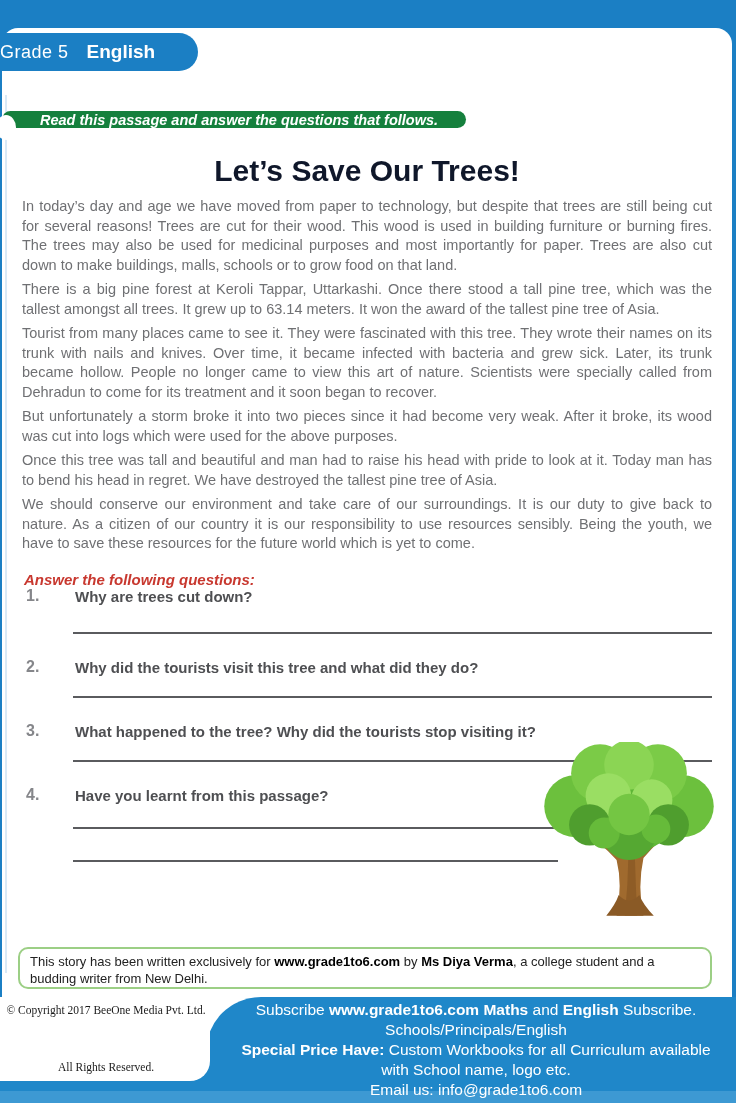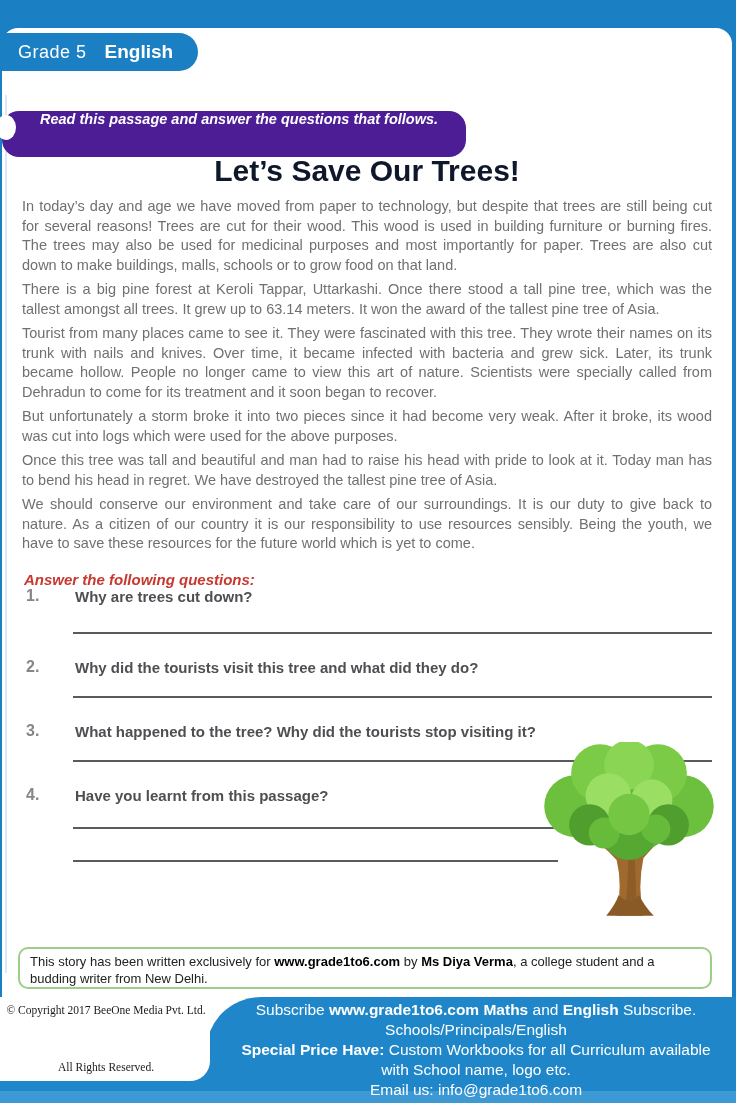--- a/index.html
+++ b/index.html
@@ -7,29 +7,29 @@
     position:relative;width:736px;height:1103px;margin:0 auto;
     background:#1b7fc4;overflow:hidden;
     font-family:"Liberation Sans",sans-serif;
   }
   .page{position:absolute;left:2px;right:4px;top:28px;bottom:0;background:#ffffff;border-radius:16px 16px 0 0;}
   .page-edge{position:absolute;left:5px;top:95px;bottom:130px;width:2px;background:#d9e9f6;}
 
   .badge{
     position:absolute;left:0;top:33px;height:38px;width:198px;
     background:#1b7fc4;border-radius:0 22px 22px 0;
-    display:flex;align-items:center;gap:18px;padding-left:18px;box-sizing:border-box;color:#fff;
+    display:flex;align-items:center;gap:18px;box-sizing:border-box;color:#fff;
   }
   .badge-grade{font-size:18px;font-weight:400;letter-spacing:.5px;}
   .badge-subject{font-size:19px;font-weight:bold;}
 
   .banner{
-    position:absolute;left:2px;top:111px;width:464px;height:46px;
-    background:#4c1d95;border-radius:17px;
-    display:flex;align-items:flex-start;padding-left:38px;box-sizing:border-box;
+    position:absolute;left:2px;top:111px;width:464px;height:17px;
+    background:#15803d;border-radius:17px;
+    display:flex;align-items:center;padding-left:38px;box-sizing:border-box;
   }
   .banner-bullet{position:absolute;left:-6px;top:4px;width:20px;height:25px;background:#fff;border-radius:50%;}
   .banner-text{color:#fff;font-weight:bold;font-style:italic;font-size:14.5px;}
 
   .title{
     position:absolute;left:2px;right:4px;top:154px;margin:0;text-align:center;
     font-size:30px;font-weight:bold;color:#0f172a;
   }
 
   .passage{

